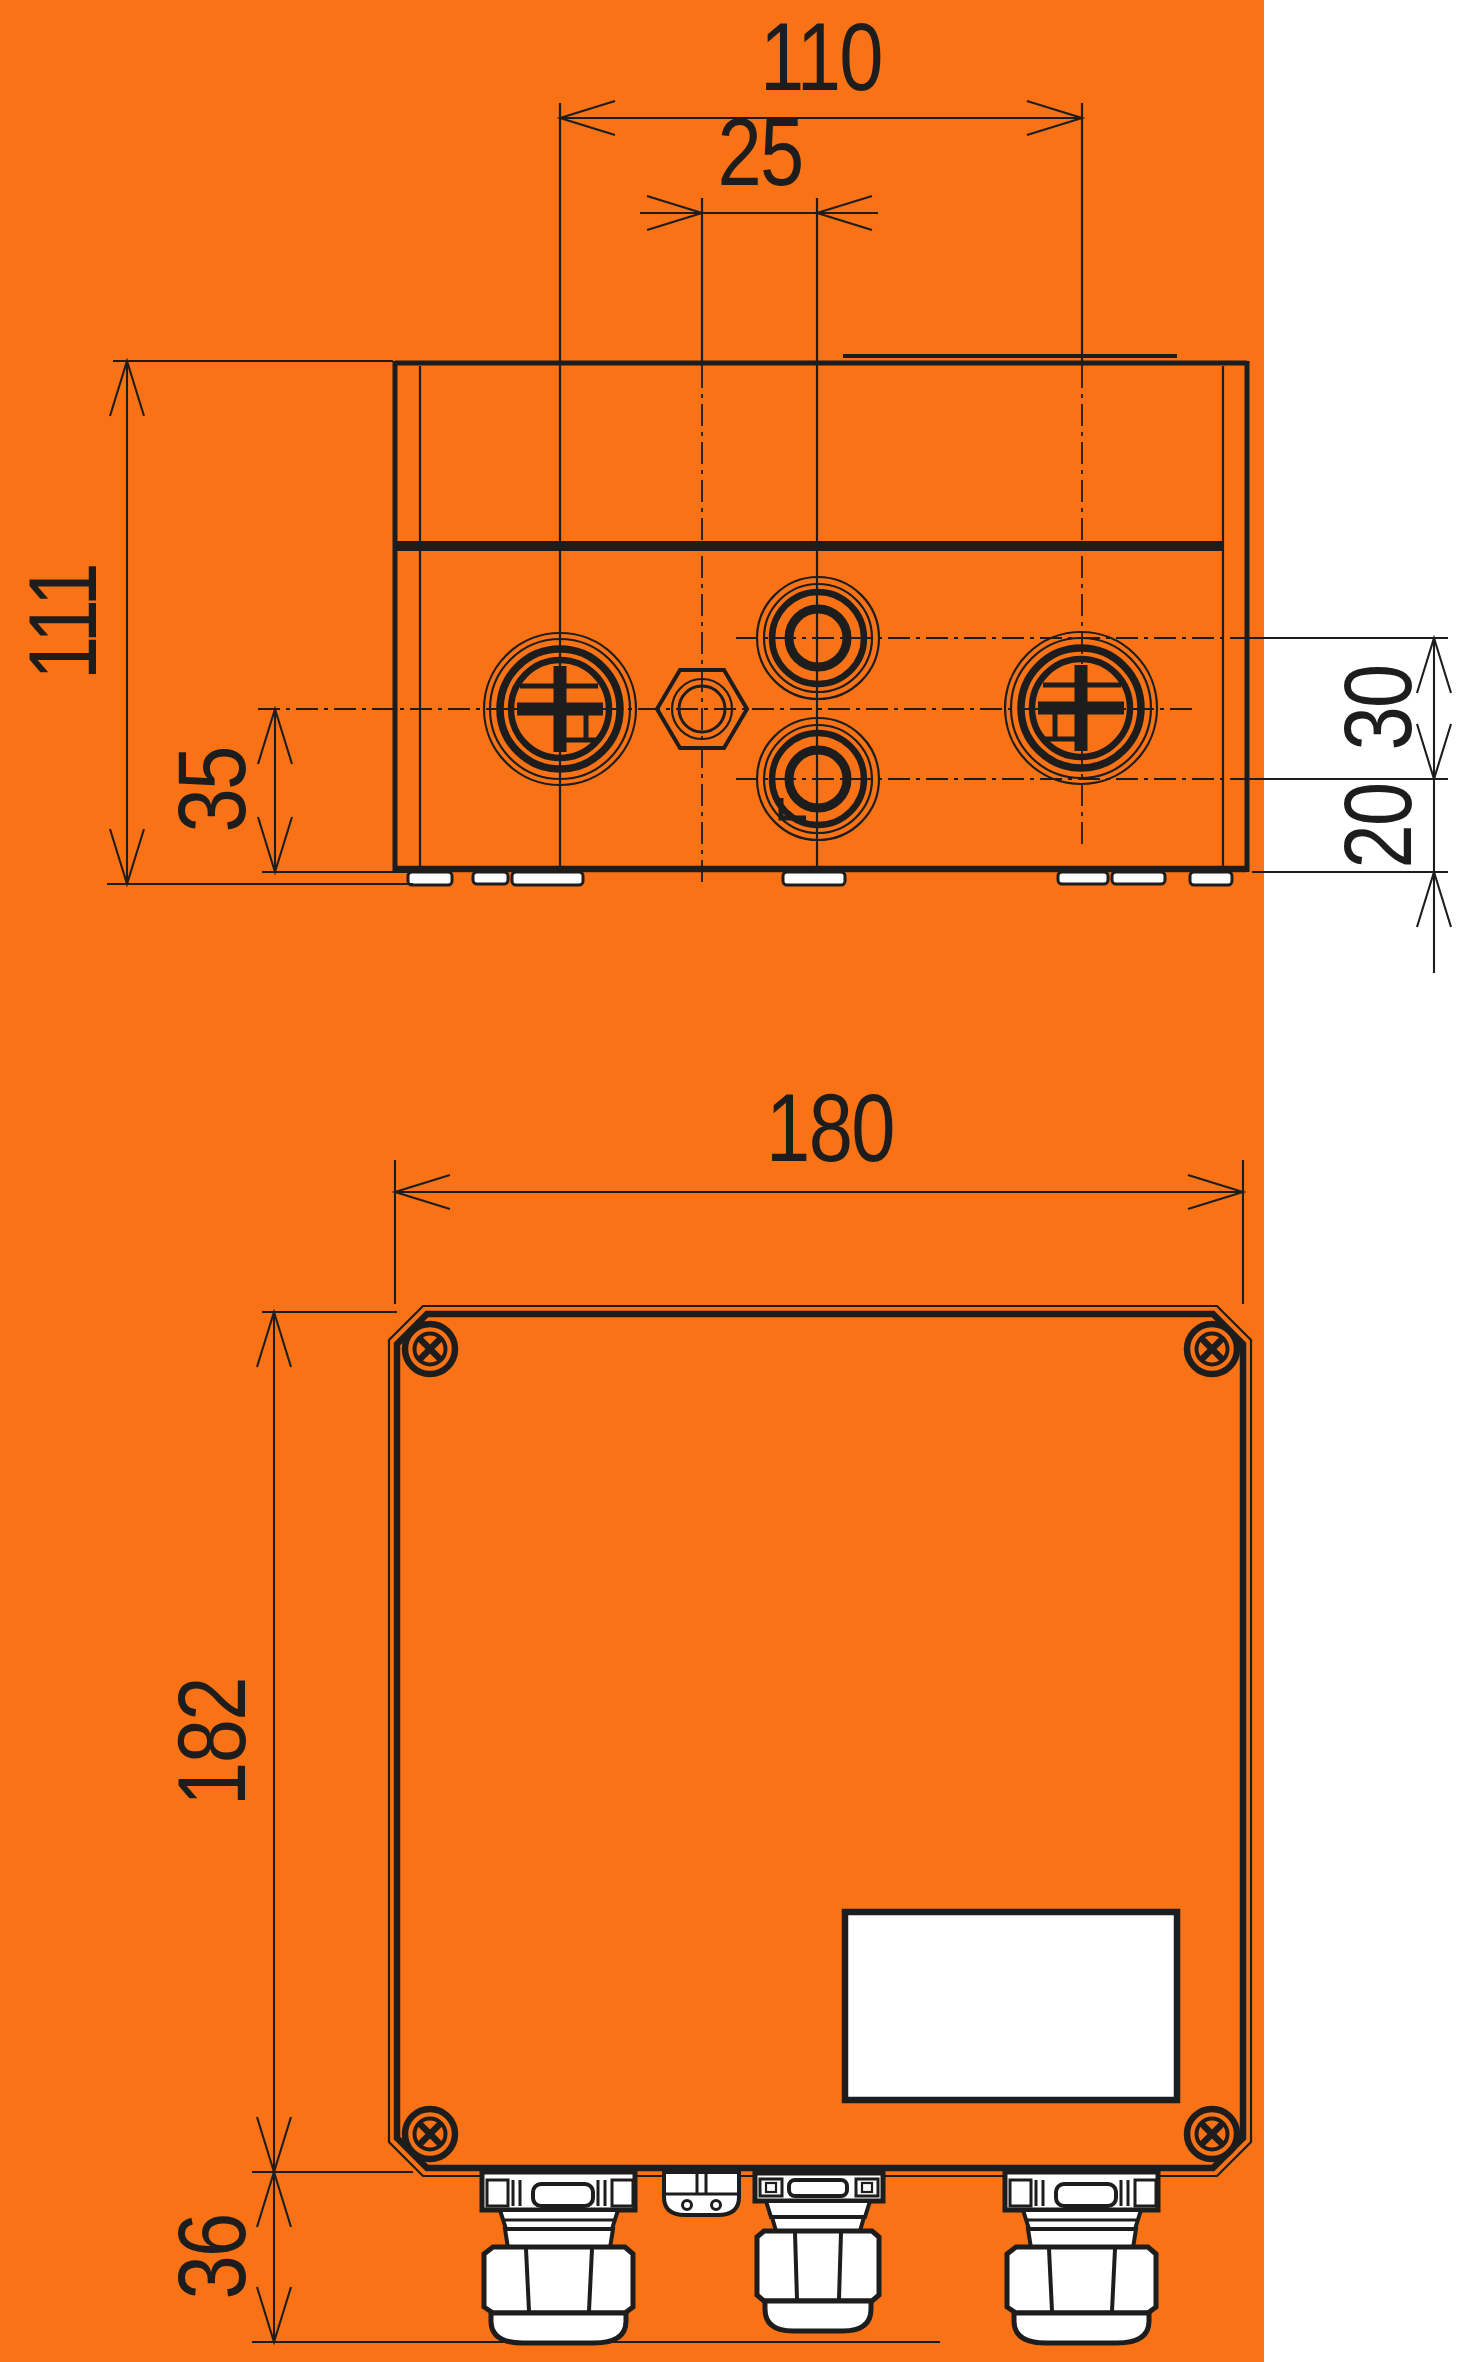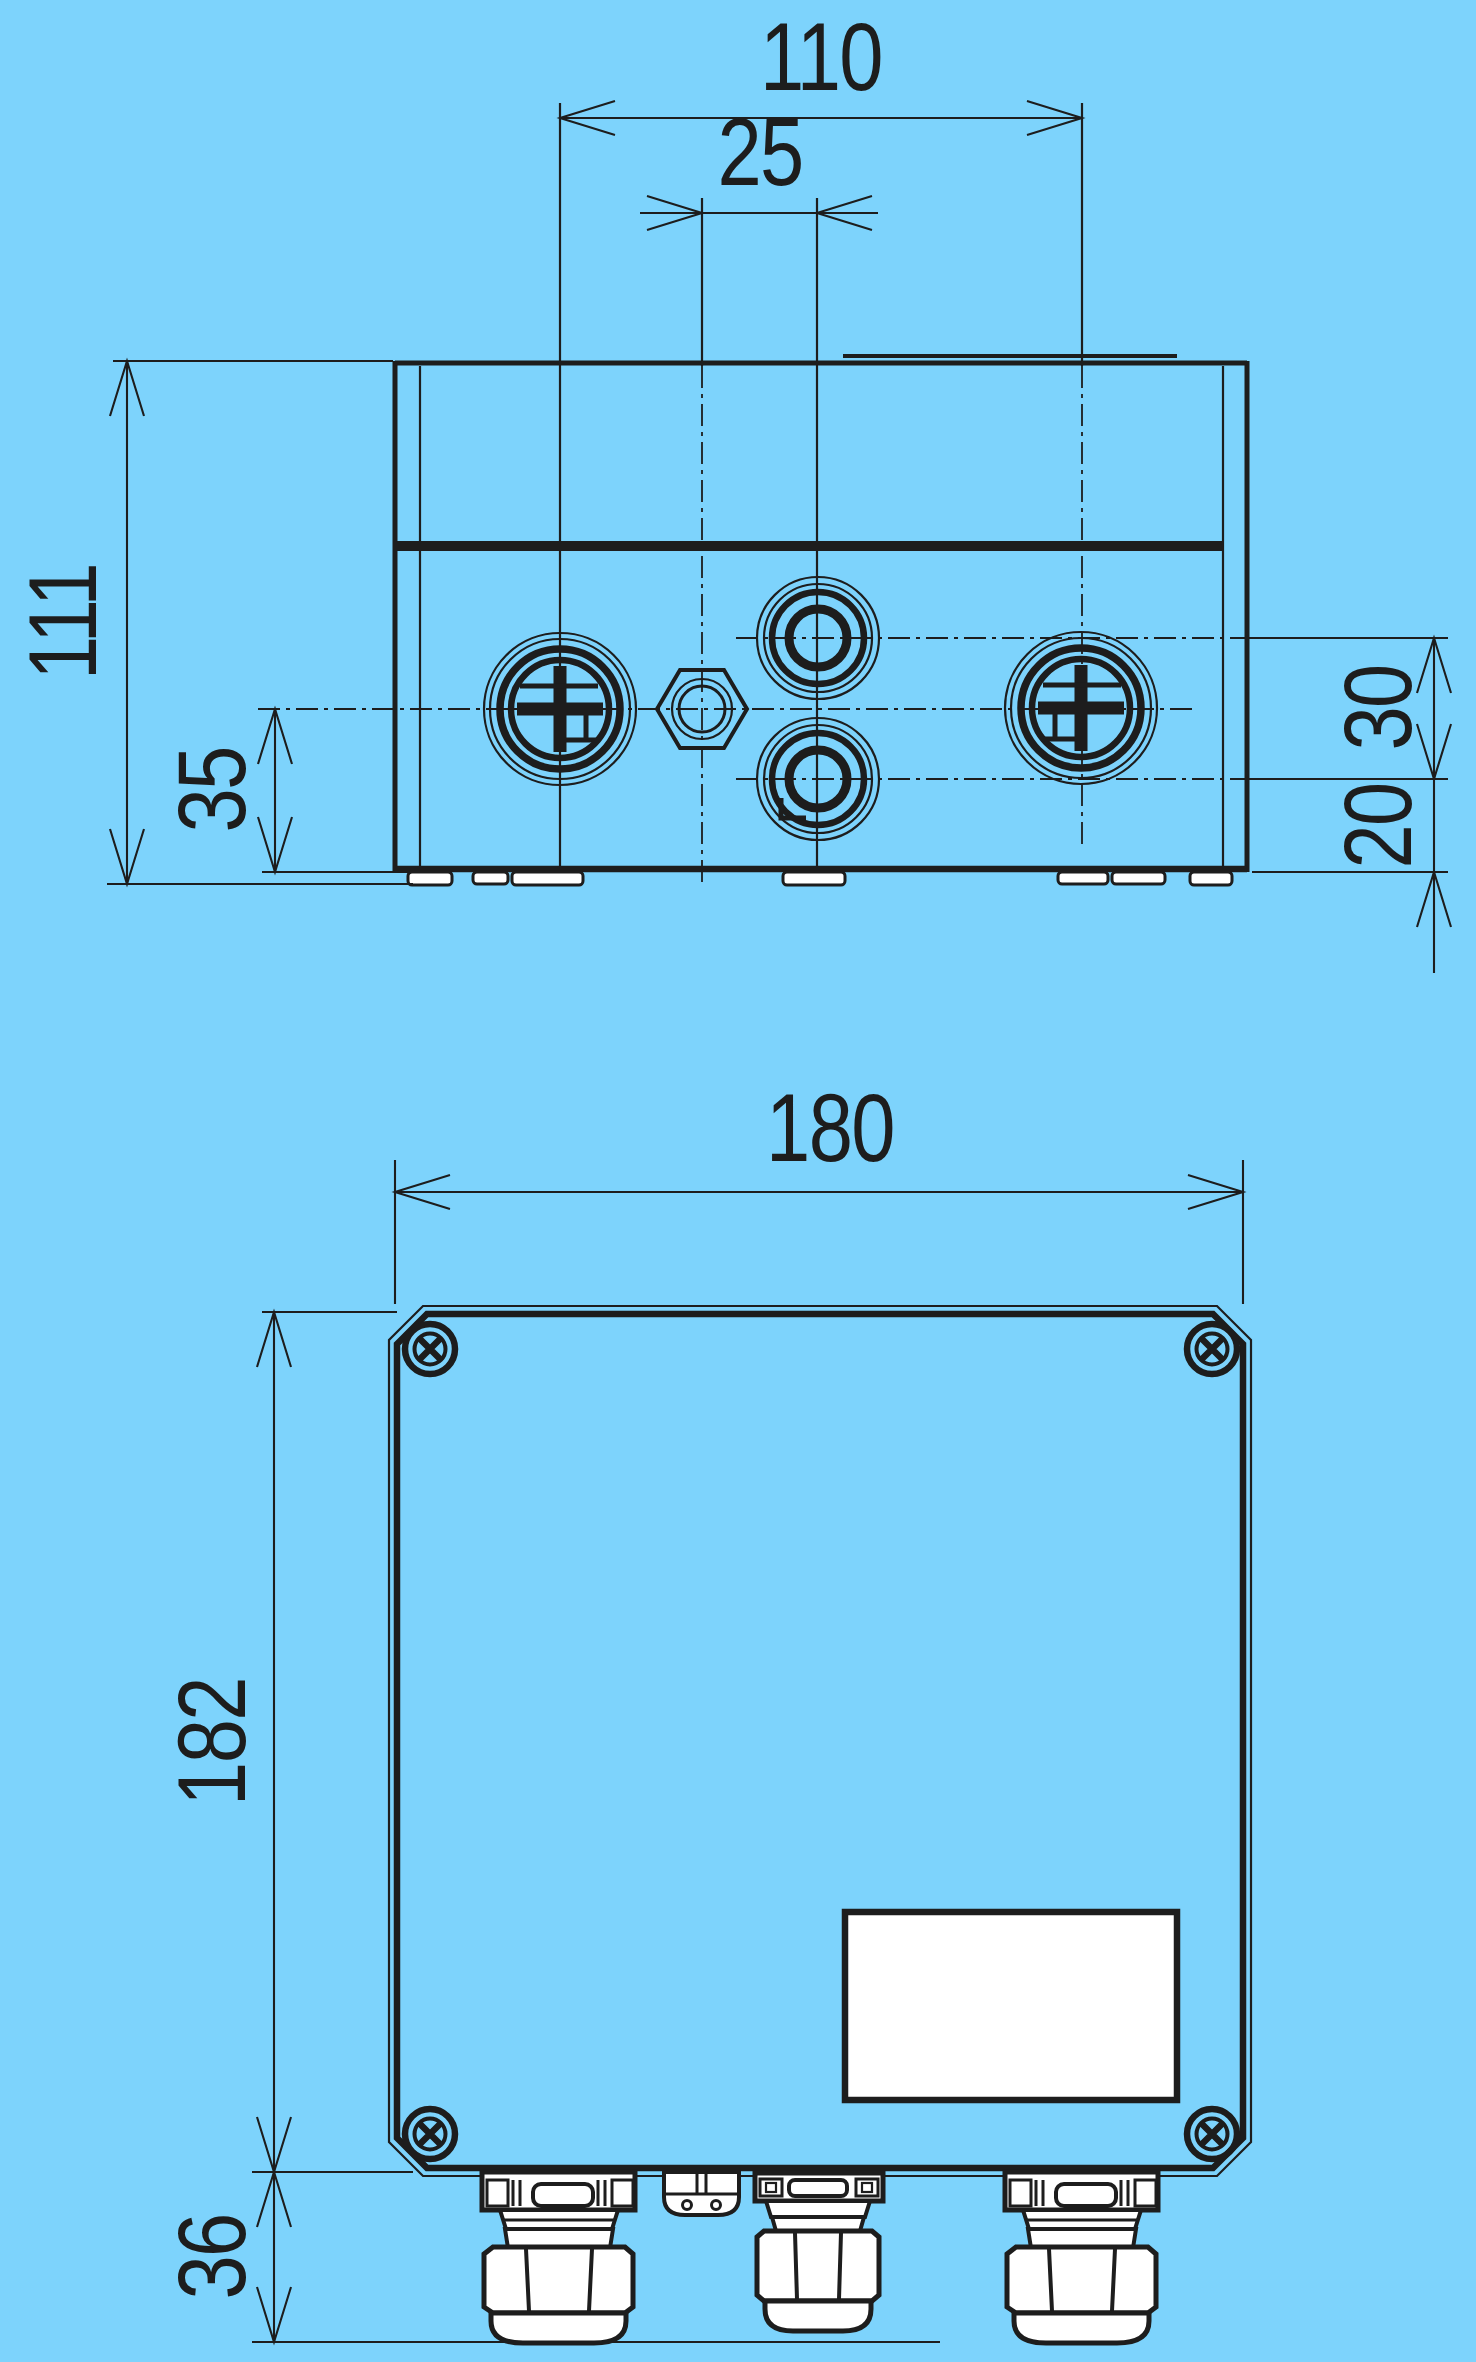--- a/index.html
+++ b/index.html
@@ -1,16 +1,16 @@
 <!DOCTYPE html>
 <html><head>
 <meta charset="utf-8">
 <style>
   html,body{margin:0;padding:0;background:#fff;}
-  .page{width:1476px;height:2362px;background:#7dd3fc;position:relative;font-family:"Liberation Sans",sans-serif;}
+  .page{width:1264px;height:2362px;background:#f97316;position:relative;font-family:"Liberation Sans",sans-serif;}
   svg{display:block;}
   svg *{stroke:#1d1d1d;fill:none;}
   .s1{stroke-width:2.2}
   .s2{stroke-width:3}
   .s3{stroke-width:4}
   .s4{stroke-width:5}
   .s5{stroke-width:6.5}
   .s6{stroke-width:7.5}
   .s8{stroke-width:9}
   .s13{stroke-width:13}

